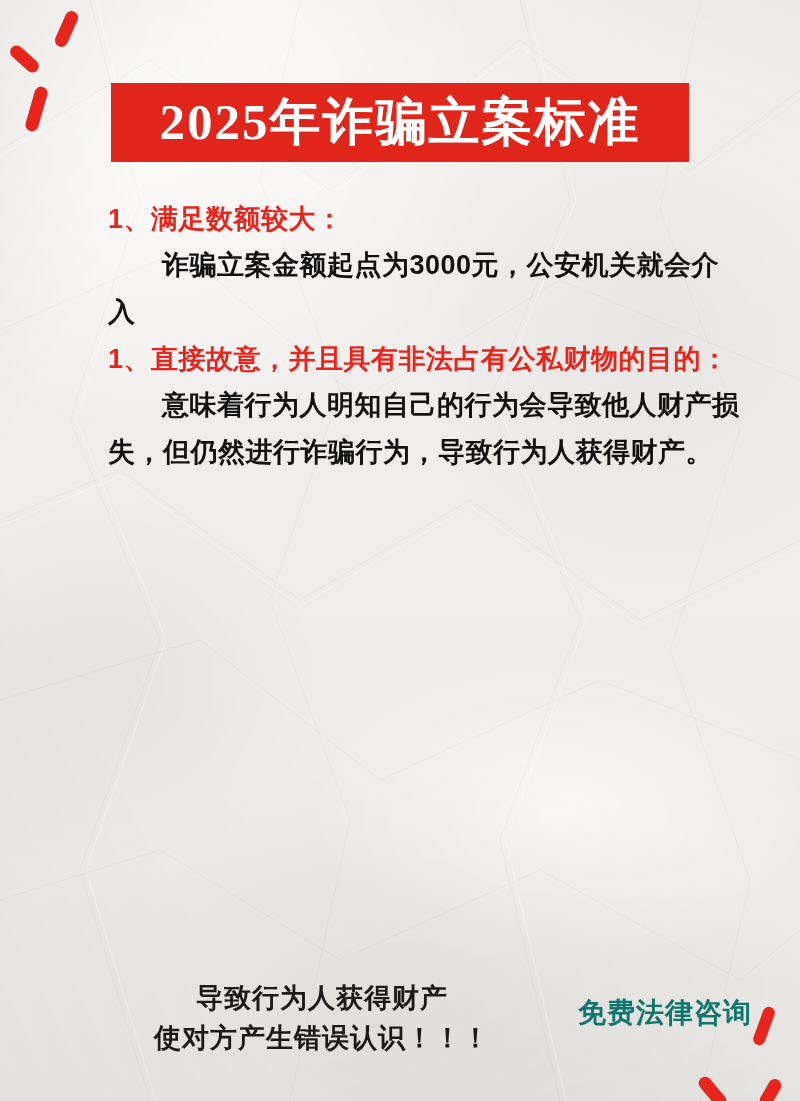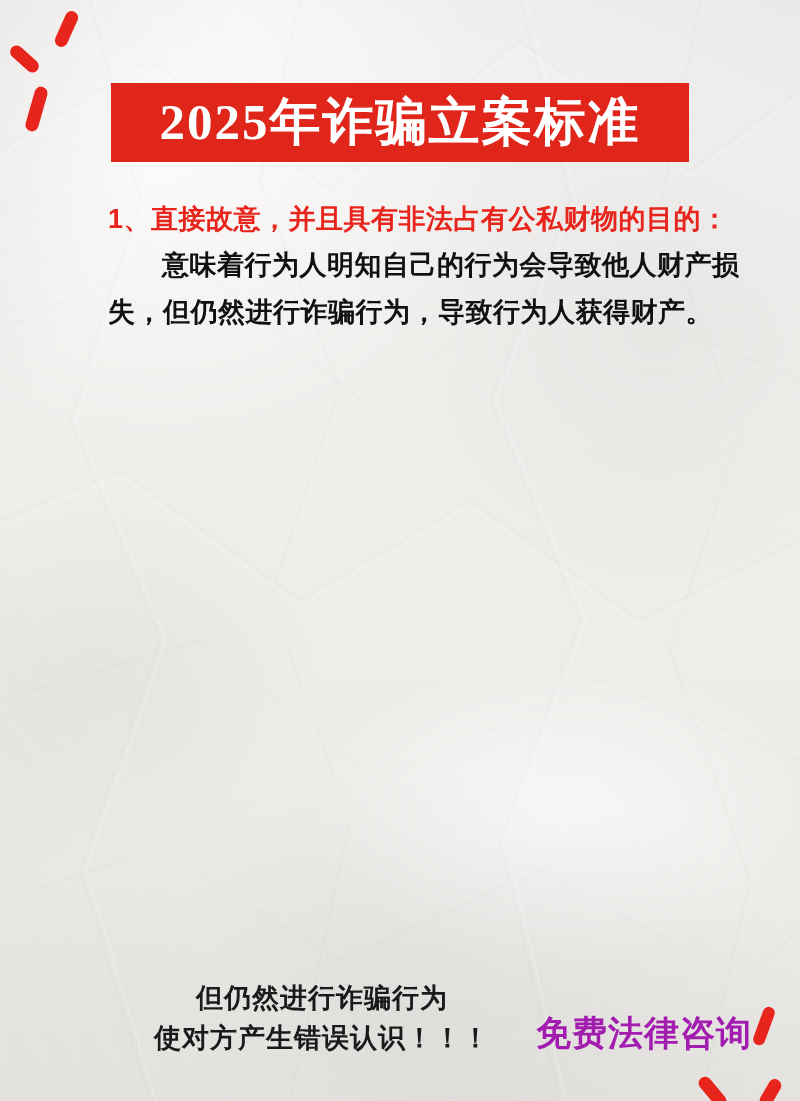--- a/index.html
+++ b/index.html
@@ -128,23 +128,23 @@
     color: #1a1a1a;
     font-size: 27px;
     font-weight: bold;
     line-height: 40px;
     letter-spacing: 1px;
     white-space: nowrap;
   }
   .cta {
     position: absolute;
     right: 48px;
-    top: 32px;
-    color: #a21caf;
-    font-size: 35px;
+    top: 16px;
+    color: #0f766e;
+    font-size: 28px;
     font-weight: bold;
     letter-spacing: 1px;
     white-space: nowrap;
   }
 </style>
 </head>
 <body>
 
 <div class="paper"></div>
 
@@ -176,32 +176,36 @@
 <div class="mark m6"></div>
 
 <div class="content">
 
   <div class="title-banner">
     <div class="title-text">2025年诈骗立案标准</div>
   </div>
 
   <div class="body-block">
 
+    <div>
+      <div class="heading">1、满足数额较大：</div>
+      <p class="para">诈骗立案金额起点为3000元，公安机关就会介入</p>
+    </div>
 
     <div>
     </div>
 
     <div>
       <div class="heading">1、直接故意，并且具有非法占有公私财物的目的：</div>
       <p class="para">意味着行为人明知自己的行为会导致他人财产损失，但仍然进行诈骗行为，导致行为人获得财产。</p>
     </div>
 
   </div>
 
   <div class="footer">
     <div class="footer-lines">
-      <div class="footer-line">但仍然进行诈骗行为</div>
+      <div class="footer-line">导致行为人获得财产</div>
       <div class="footer-line">使对方产生错误认识！！！</div>
     </div>
     <div class="cta">免费法律咨询</div>
   </div>
 
 </div>
 
 </body></html>

